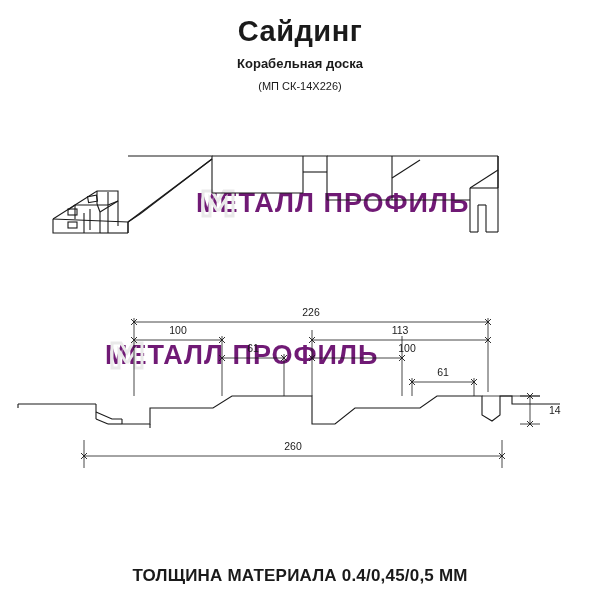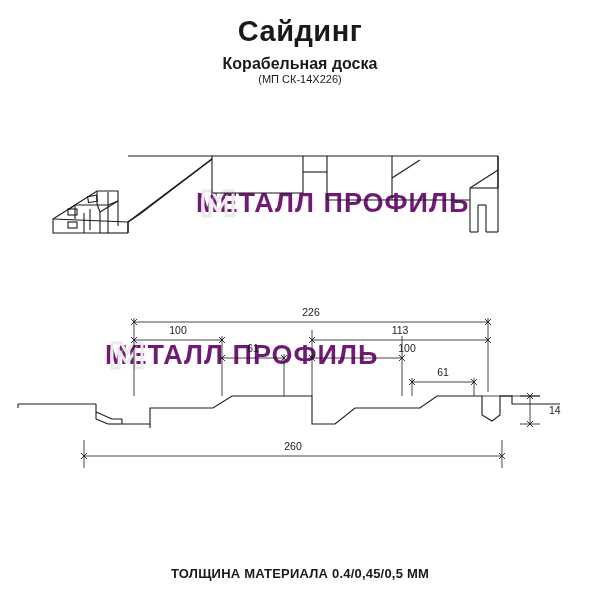--- a/index.html
+++ b/index.html
@@ -27,36 +27,37 @@
     width: 600px;
     text-align: center;
   }
   .title {
     font-size: 29px;
     font-weight: bold;
     letter-spacing: 0.5px;
     line-height: 34px;
   }
   .subtitle {
-    font-size: 16px;
+    font-size: 13px;
     font-weight: bold;
     margin-top: 8px;
     line-height: 16px;
   }
   .code {
     font-size: 11px;
+    margin-top: 7px;
     line-height: 14px;
   }
   .footer {
     position: absolute;
     left: 0;
     top: 566px;
     width: 600px;
     text-align: center;
-    font-size: 13px;
+    font-size: 17px;
     font-weight: bold;
     letter-spacing: 0.2px;
   }
   .svg-layer {
     position: absolute;
     left: 0;
     top: 0;
   }
   .wm {
     position: absolute;

